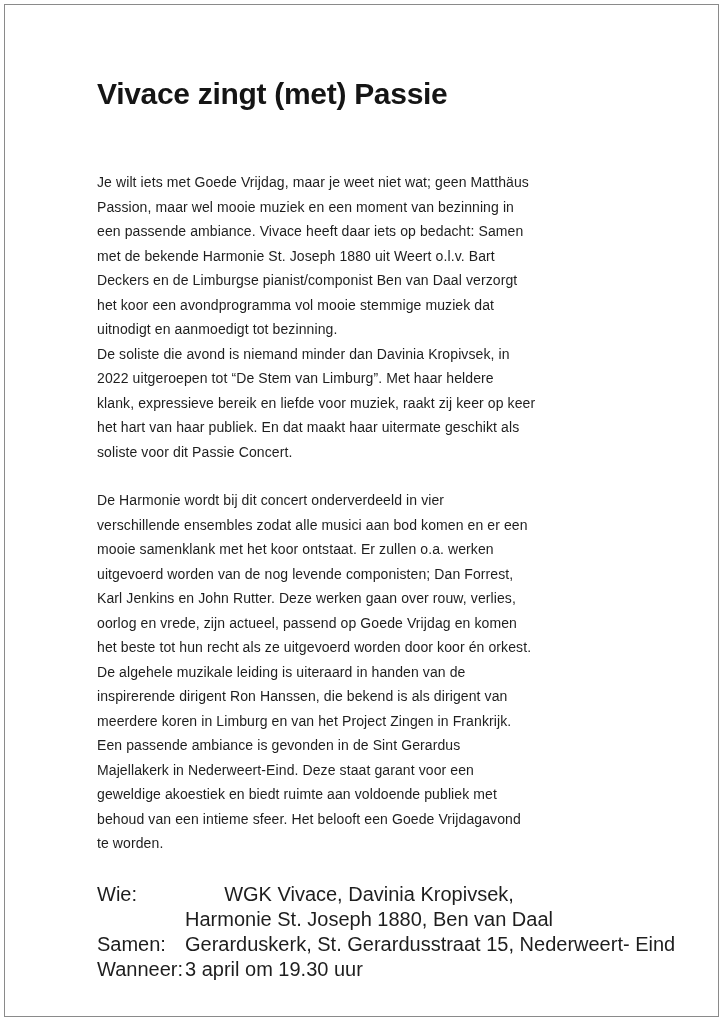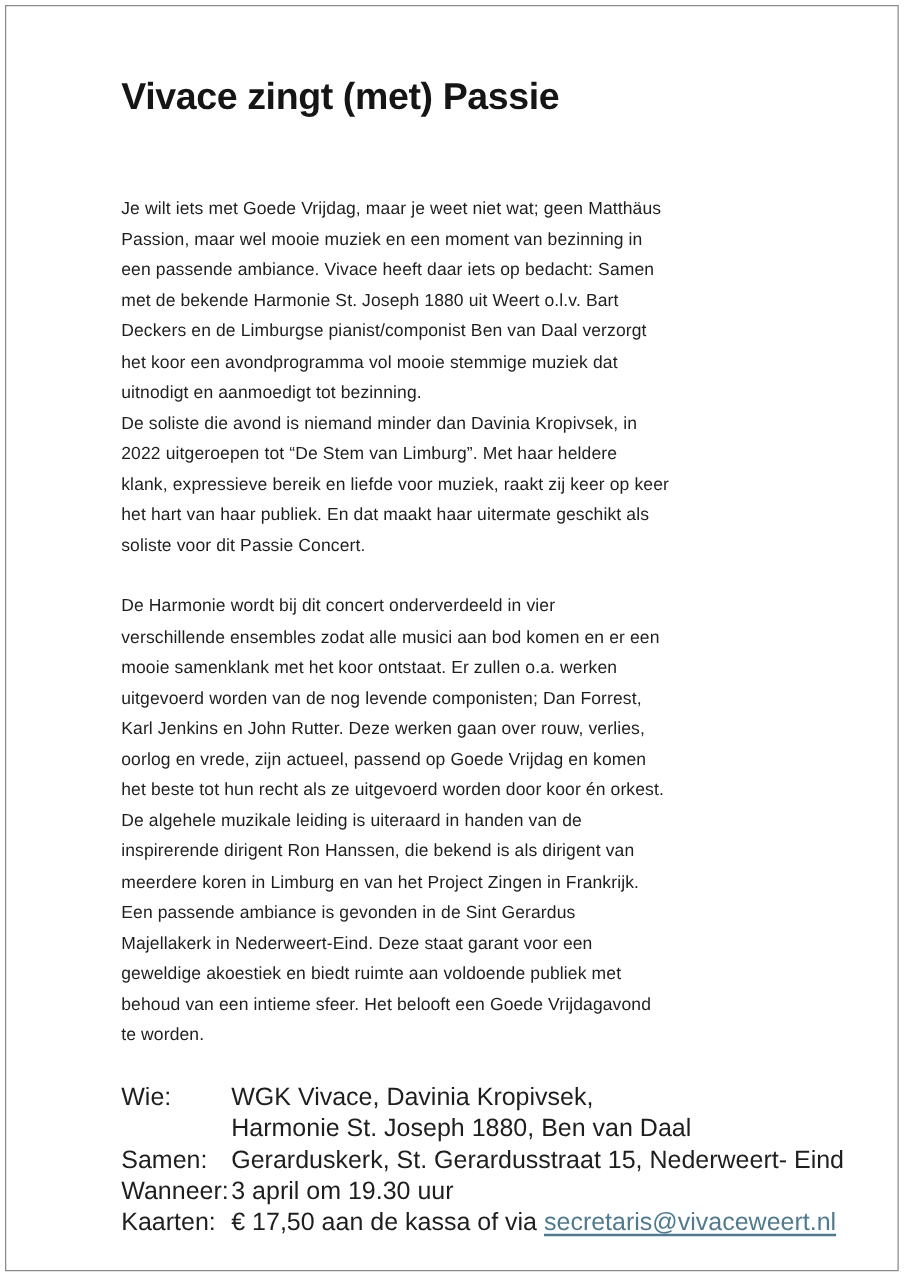--- a/index.html
+++ b/index.html
@@ -18,21 +18,21 @@
     overflow:hidden;
   }
   .frame{
     position:absolute;
     left:4px;top:4px;right:5px;bottom:7px;
     border:1px solid var(--frame);
     pointer-events:none;
   }
   .content{
     position:absolute;
-    left:97px;top:0;
+    left:97px;top:16px;
     width:540px;
   }
   h1.doc-title{
     margin:60px 0 0 0;
     font-size:30px;
     line-height:36px;
     font-weight:700;
     letter-spacing:-0.3px;
     color:#151515;
     white-space:pre;
@@ -50,21 +50,21 @@
     margin-top:26px;
     font-size:20px;
     line-height:25px;
   }
   .detail-row{display:flex;}
   .detail-label{
     width:88px;
     flex-shrink:0;
     white-space:pre;
   }
-  .detail-value{white-space:pre;}
+  .detail-value{white-space:pre;text-align:center;}
   .detail-line{white-space:pre;}
   a.email-link{
     color:var(--link);
     text-decoration:underline;
     text-underline-offset:3px;
     cursor:pointer;
   }
 </style>
 </head>
 <body>
@@ -110,18 +110,14 @@
         <div class="detail-value"><div class="detail-line">WGK Vivace, Davinia Kropivsek,</div><div class="detail-line">Harmonie St. Joseph 1880, Ben van Daal</div></div>
       </div>
       <div class="detail-row">
         <span class="detail-label">Samen:</span>
         <div class="detail-value"><div class="detail-line">Gerarduskerk, St. Gerardusstraat 15, Nederweert- Eind</div></div>
       </div>
       <div class="detail-row">
         <span class="detail-label">Wanneer:</span>
         <div class="detail-value"><div class="detail-line">3 april om 19.30 uur</div></div>
       </div>
-      <div class="detail-row">
-        <span class="detail-label">Kaarten:</span>
-        <div class="detail-value"><div class="detail-line">€ 17,50 aan de kassa of via <a class="email-link" href="mailto:secretaris@vivaceweert.nl">secretaris@vivaceweert.nl</a></div></div>
-      </div>
     </div>
 </div>
 
 </body></html>

